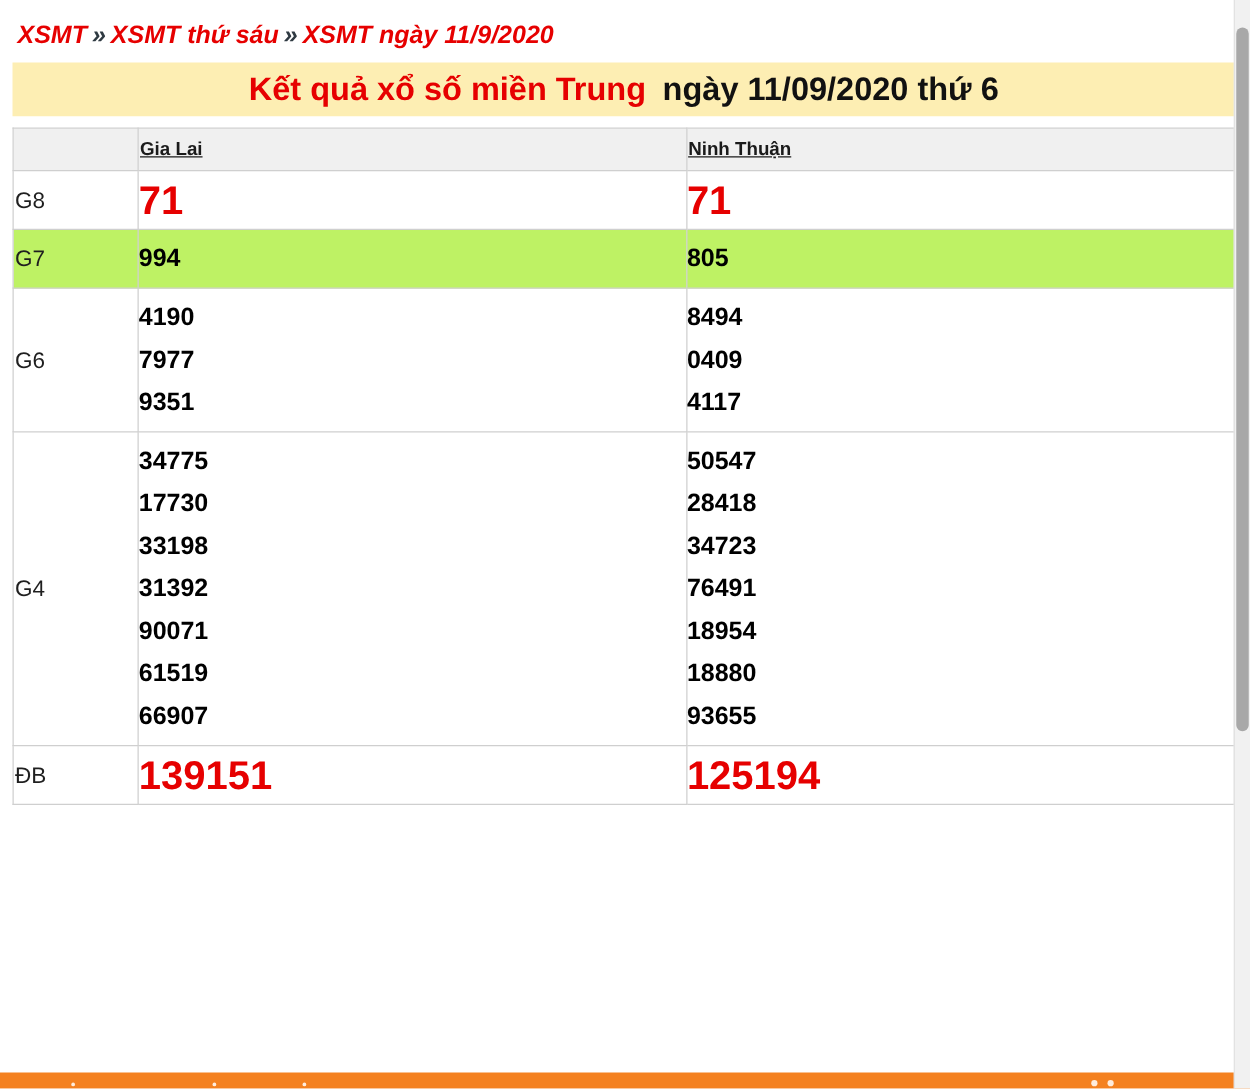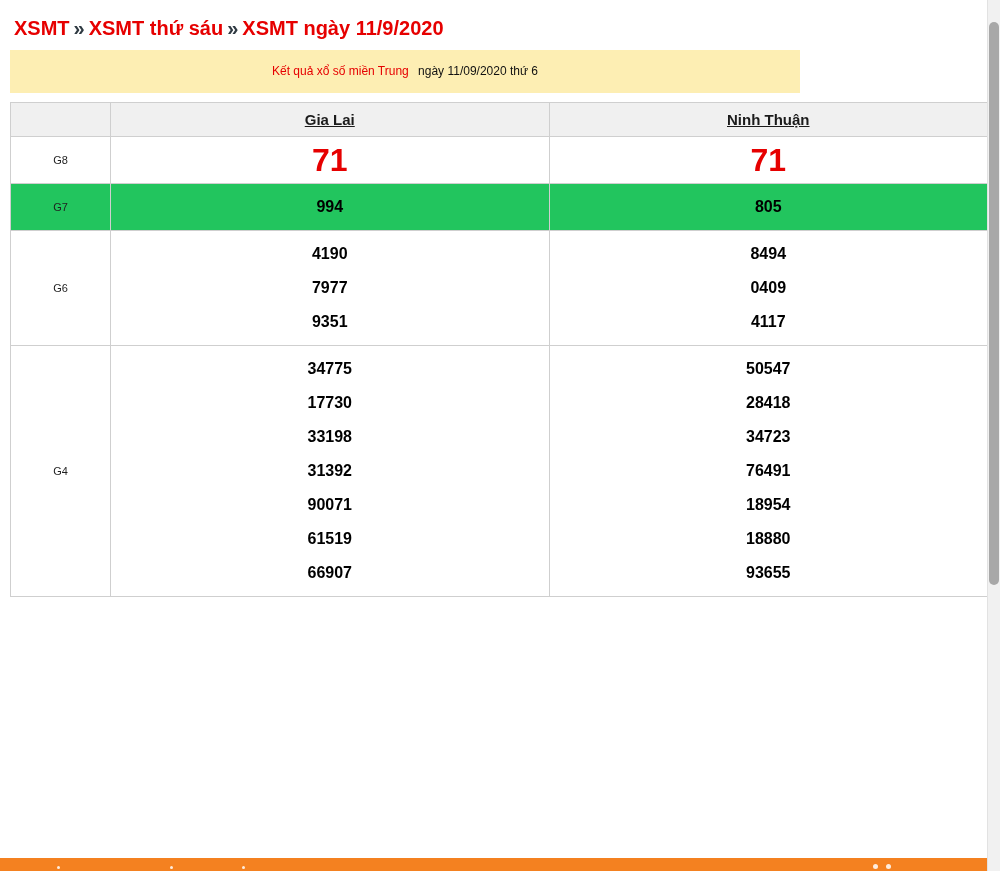--- a/index.html
+++ b/index.html
@@ -8,67 +8,68 @@
     width:1000px;height:871px;
     overflow:hidden;
     font-family:"Liberation Sans", sans-serif;
     background:#ffffff;
   }
   
   .breadcrumb{
     padding:17px 0 0 14px;
     font-size:20px;font-weight:bold;
     white-space:nowrap;
+    font-style:italic;
   }
   .breadcrumb a.bc-item{
     color:#e60000;text-decoration:none;
   }
   .breadcrumb .bc-sep{color:#2f3a42;font-weight:bold;padding:0 4px;}
   
   .banner{
     margin:10px 0 0 10px;
-    width:790px;height:43px;
+    width:978px;height:43px;
     background:#fdeeb3;
     text-align:center;
     line-height:43px;
-    font-size:12px;font-weight:normal;
+    font-size:26px;font-weight:bold;
     color:#000000;
   }
   .banner .red{color:#e60000;}
   .banner .black{color:#111111;margin-left:6px;}
   
   table.results{
     border-collapse:collapse;
     margin:9px 0 0 10px;
     width:978px;
     table-layout:fixed;
   }
   table.results th, table.results td{
     border:1px solid #cfcfcf;
-    text-align:center;
+    text-align:left;
     vertical-align:middle;
   }
   table.results col.label-col{width:100px;}
   thead th{
     background:#f0f0f0;
     height:31px;
     font-size:15px;font-weight:bold;
   }
   thead th a{color:#1b1b1b;text-decoration:underline;}
   td.prize-label{
-    font-size:11px;
+    font-size:18px;
     font-weight:400;
     color:#1f1f1f;
     background:inherit;
   }
   tr.row{background:#ffffff;}
-  tr.row.alt{background:#22c55e;}
+  tr.row.alt{background:#bef264;}
   td.prize-values{padding:6px 0;}
   .prize-number{
-    font-size:16px;font-weight:bold;color:#000000;
+    font-size:20px;font-weight:bold;color:#000000;
     line-height:34px;
   }
   tr.row.special .prize-number{
     color:#e60000;
     font-size:32px;
     line-height:36px;
   }
   tr.row.special td.prize-values{padding:5px 0;}
   
   .footer-bar{
@@ -170,20 +171,29 @@
           <td class="prize-values">
             <div class="prize-number">50547</div>
             <div class="prize-number">28418</div>
             <div class="prize-number">34723</div>
             <div class="prize-number">76491</div>
             <div class="prize-number">18954</div>
             <div class="prize-number">18880</div>
             <div class="prize-number">93655</div>
           </td>
         </tr>
+        <tr class="row special">
+          <td class="prize-label">ĐB</td>
+          <td class="prize-values">
+            <div class="prize-number">139151</div>
+          </td>
+          <td class="prize-values">
+            <div class="prize-number">125194</div>
+          </td>
+        </tr>
       </tbody>
   </table>
 
   <div class="footer-bar">
     <span class="dot" style="left:57px;width:3px;height:3px;"></span>
     <span class="dot" style="left:170px;width:3px;height:3px;"></span>
     <span class="dot" style="left:242px;width:3px;height:3px;"></span>
     <span class="dot" style="left:873px;width:5px;height:5px;"></span>
     <span class="dot" style="left:886px;width:5px;height:5px;"></span>
   </div>

